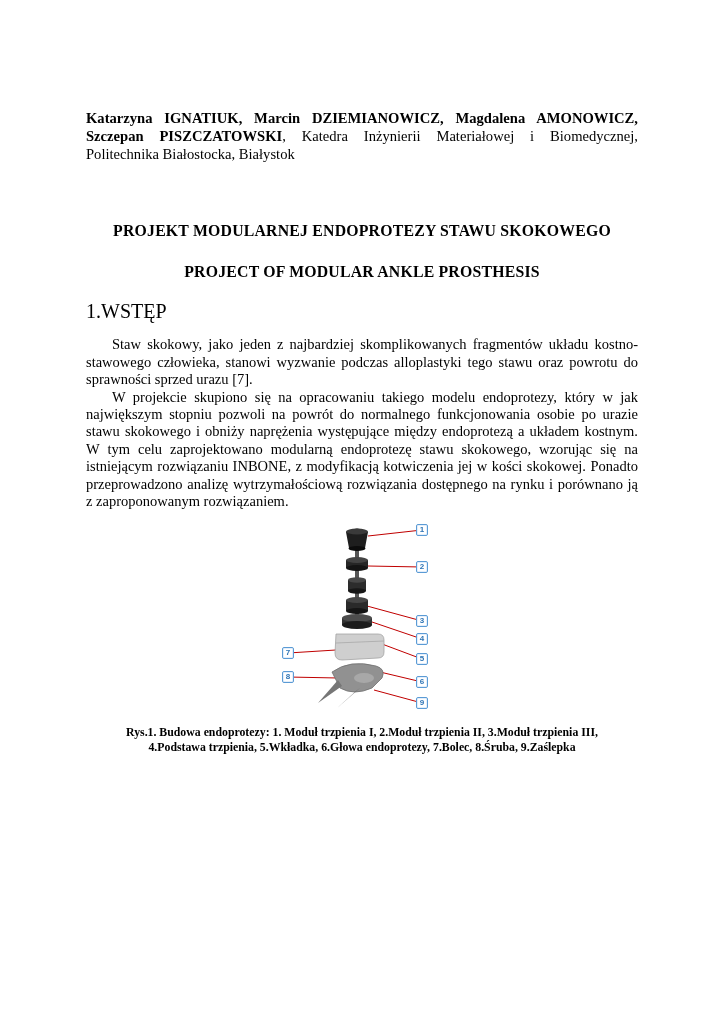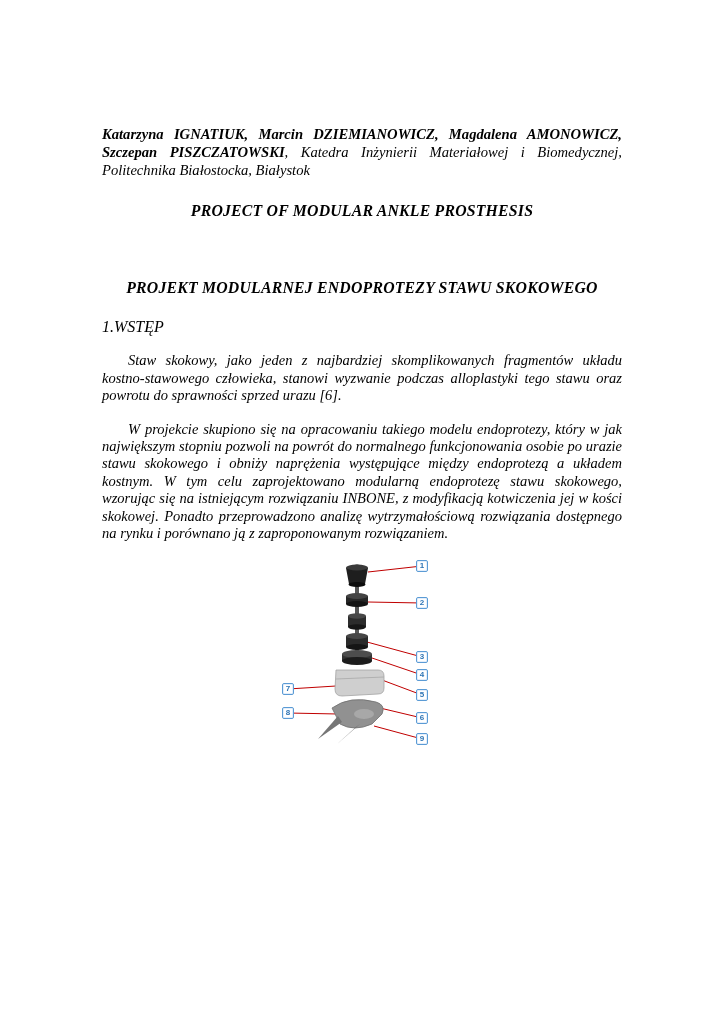--- a/index.html
+++ b/index.html
@@ -5,31 +5,31 @@
   * { box-sizing: border-box; }
   html, body { margin: 0; padding: 0; }
   body {
     width: 724px; height: 1024px;
     background: #ffffff;
     color: #000000;
     font-family: "Liberation Serif", serif;
     overflow: hidden;
   }
   .page { padding: 110px 86px 0 86px; }
-  p { margin: 16px; font-style: italic; }
+  p { margin: 0; }
 
   .authors { font-size: 14.6px; line-height: 17.8px; text-align: justify; }
 
   .title { text-align: center; font-weight: bold; font-size: 15.8px; line-height: 19px; letter-spacing: 0.2px; }
   .title-pl { margin-top: 58px; }
   .title-en { margin-top: 22px; }
 
   .keywords { margin-top: 17px; font-size: 15.2px; line-height: 19px; }
 
-  .section-heading { margin-top: 21px; font-size: 16px; line-height: 18px; }
+  .section-heading { margin-top: 21px; font-size: 20px; line-height: 18px; }
   .s2 { margin-top: 32px; }
   .subsection-heading { margin-top: 20px; font-size: 14.8px; line-height: 18px; font-weight: bold; }
 
   .body-text { font-size: 14.5px; line-height: 17.4px; text-align: justify; }
   .indent { text-indent: 26px; }
   .mt17 { margin-top: 16px; }
 
   .figure-wrap { position: relative; width: 180px; height: 195px; margin: 12px auto 0 auto; }
   .figure-wrap svg { position: absolute; left: 0; top: 0; }
   .leader line { stroke: var(--leader, #c00000); stroke-width: 1; }
@@ -48,27 +48,27 @@
 
   .para-solution { margin-top: 30px; text-align-last: justify; }
 </style>
 </head>
 <body>
 
 <div class="page">
 
   <p class="authors"><b>Katarzyna IGNATIUK, Marcin DZIEMIANOWICZ, Magdalena AMONOWICZ, Szczepan PISZCZATOWSKI</b><span>, Katedra Inżynierii Materiałowej i Biomedycznej, Politechnika Białostocka, Białystok</span></p>
 
+  <p class="title title-pl">PROJEKT MODULARNEJ ENDOPROTEZY STAWU SKOKOWEGO</p>
   <p class="title title-en">PROJECT OF MODULAR ANKLE PROSTHESIS</p>
-  <p class="title title-pl">PROJEKT MODULARNEJ ENDOPROTEZY STAWU SKOKOWEGO</p>
 
 
   <p class="section-heading">1.WSTĘP</p>
 
-  <p class="body-text indent mt17">Staw skokowy, jako jeden z najbardziej skomplikowanych fragmentów układu kostno-stawowego człowieka, stanowi wyzwanie podczas alloplastyki tego stawu oraz powrotu do sprawności sprzed urazu [6].</p>
+  <p class="body-text indent mt17">Staw skokowy, jako jeden z najbardziej skomplikowanych fragmentów układu kostno-stawowego człowieka, stanowi wyzwanie podczas alloplastyki tego stawu oraz powrotu do sprawności sprzed urazu [7].</p>
   <p class="body-text indent">W projekcie skupiono się na opracowaniu takiego modelu endoprotezy, który w jak największym stopniu pozwoli na powrót do normalnego funkcjonowania osobie po urazie stawu skokowego i obniży naprężenia występujące między endoprotezą a układem kostnym. W tym celu zaprojektowano modularną endoprotezę stawu skokowego, wzorując się na istniejącym rozwiązaniu INBONE, z modyfikacją kotwiczenia jej w kości skokowej. Ponadto przeprowadzono analizę wytrzymałościową rozwiązania dostępnego na rynku i porównano ją z zaproponowanym rozwiązaniem.</p>
 
 
   <div class="figure-wrap">
     <svg width="180" height="195" viewBox="0 0 180 195" aria-hidden="true">
 
       <g class="leader">
         <line x1="150" y1="8" x2="96" y2="14"></line>
         <line x1="150" y1="45" x2="96" y2="44"></line>
         <line x1="150" y1="99" x2="95" y2="84"></line>
@@ -133,15 +133,19 @@
     <div class="callout" style="left:144px; top:39px">2</div>
     <div class="callout" style="left:144px; top:93px">3</div>
     <div class="callout" style="left:144px; top:111px">4</div>
     <div class="callout" style="left:144px; top:131px">5</div>
     <div class="callout" style="left:144px; top:154px">6</div>
     <div class="callout" style="left:10px;  top:125px">7</div>
     <div class="callout" style="left:10px;  top:149px">8</div>
     <div class="callout" style="left:144px; top:175px">9</div>
   </div>
 
+  <p class="caption">
+    <span>Rys.1. Budowa endoprotezy: 1. Moduł trzpienia I, 2.Moduł trzpienia II, 3.Moduł trzpienia III,</span><br>
+    <span>4.Podstawa trzpienia, 5.Wkładka, 6.Głowa endoprotezy, 7.Bolec, 8.Śruba, 9.Zaślepka</span>
+  </p>
 
 
 </div>
 
 </body></html>

